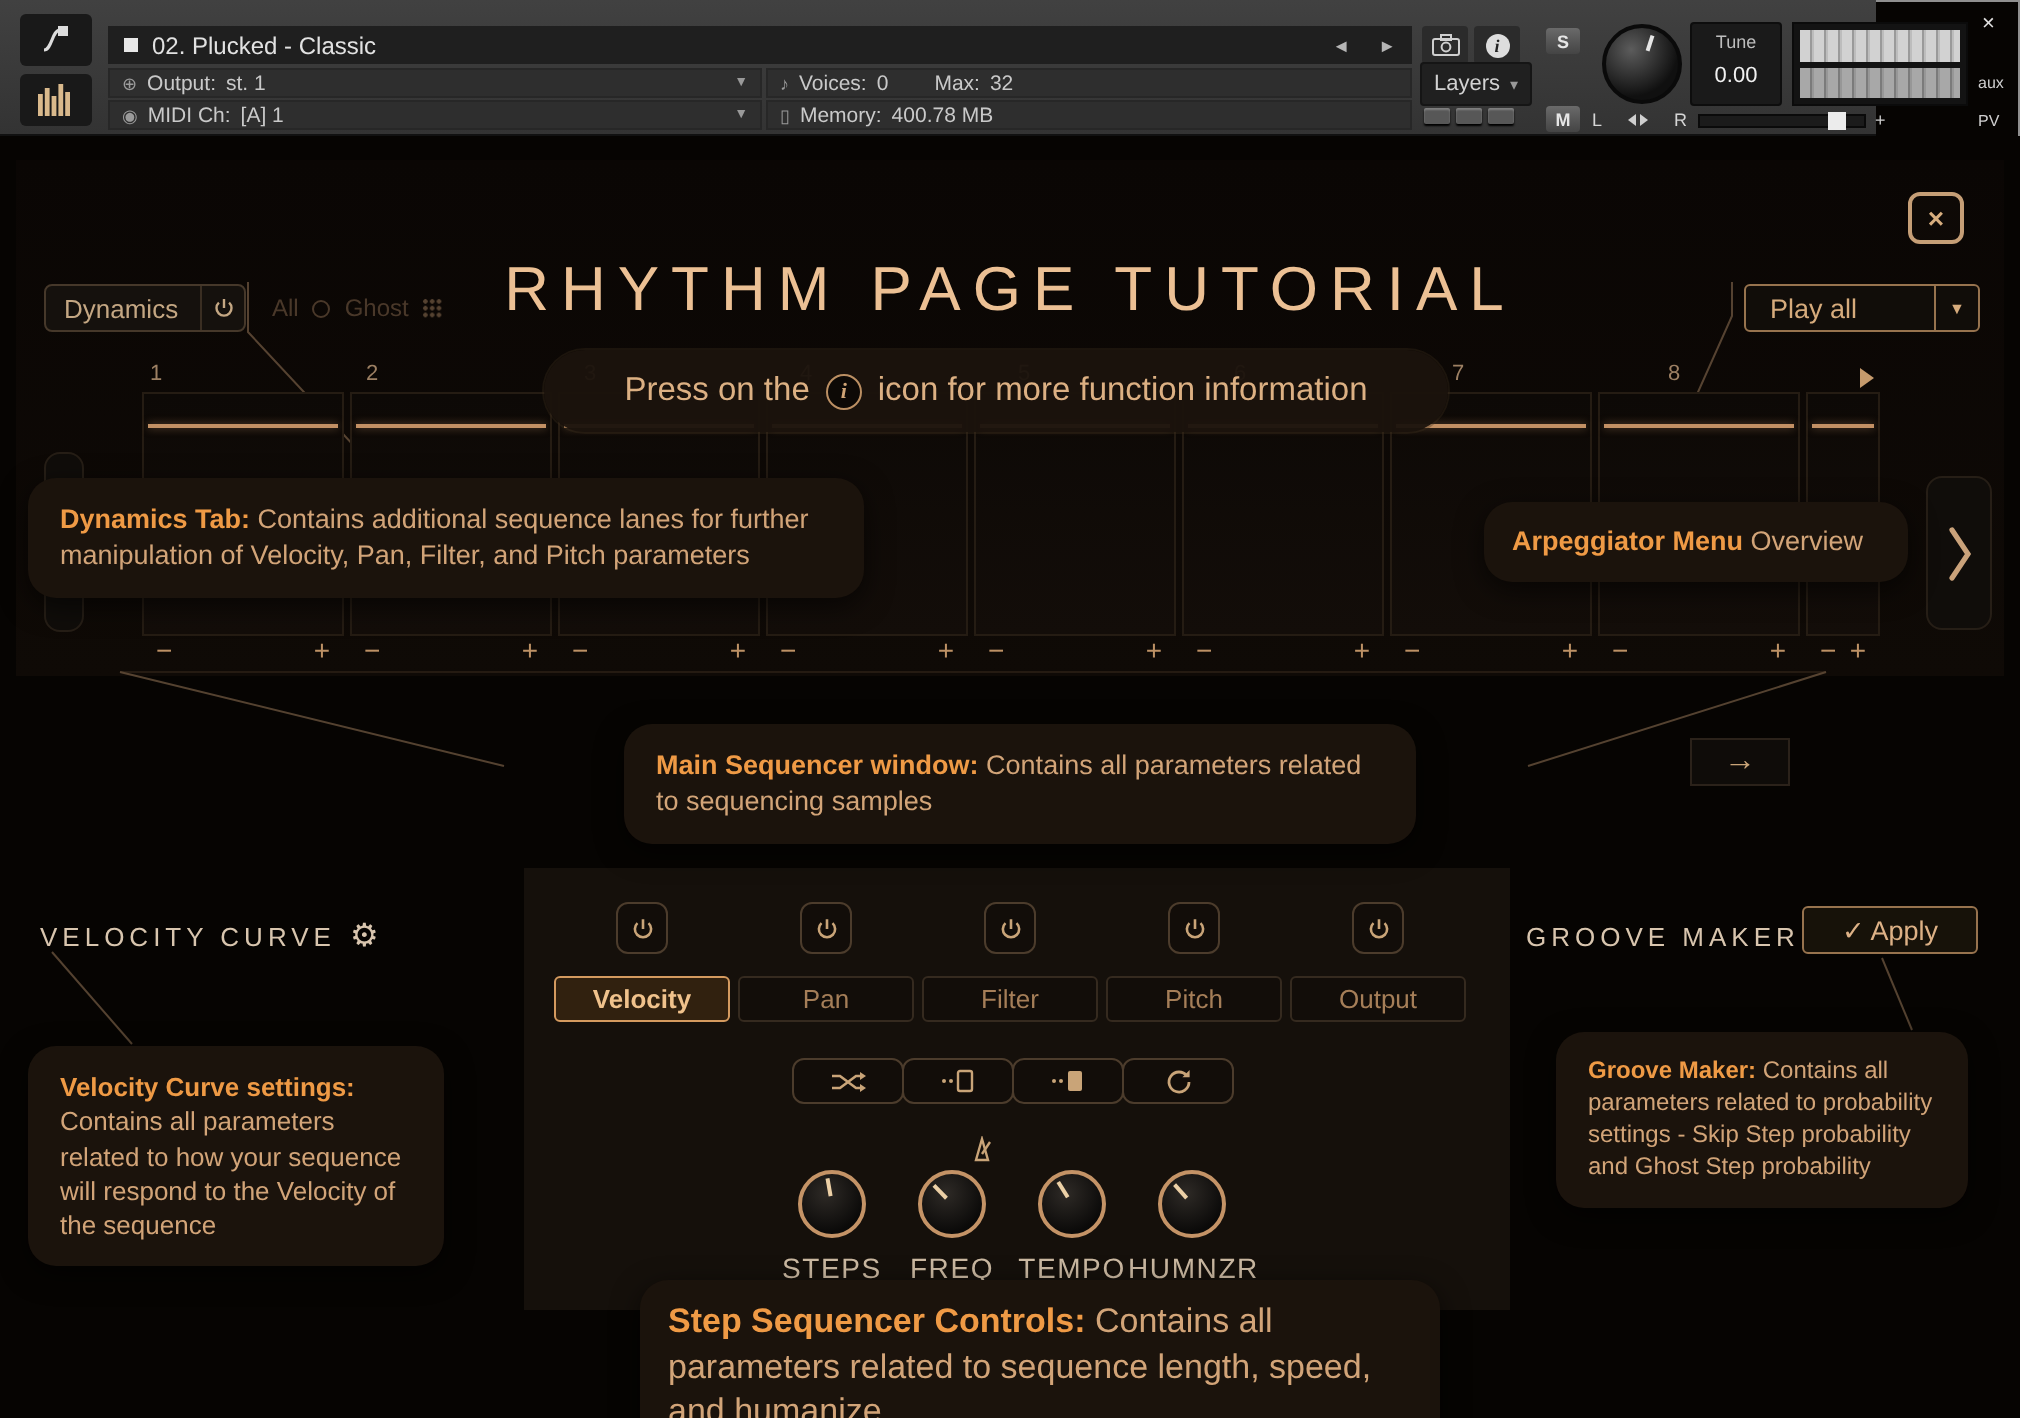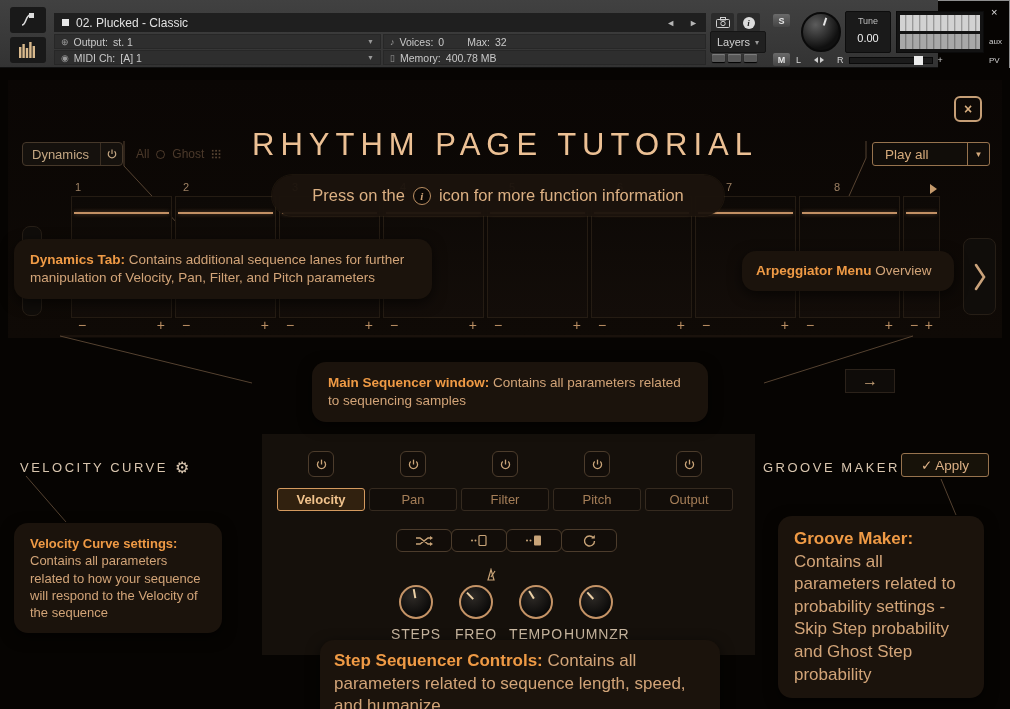--- a/index.html
+++ b/index.html
@@ -528,21 +528,21 @@
 
   <div class="seclabel" style="left:763px; top:458px;">
     <span>GROOVE MAKER</span>
     <span class="gear">⚙</span>
   </div>
   <div class="info" style="left:875px; top:438px;">i</div>
   <button class="applybtn">
     <span>✓</span>
     <span>Apply</span>
   </button>
-  <div class="ttip" style="left:778px; top:516px; width:206px; font-size:17px;">
+  <div class="ttip" style="left:778px; top:516px; width:206px; font-size:12px;">
     <span class="lead">Groove Maker:</span>
     <span>Contains all parameters related to probability settings - Skip Step probability and Ghost Step probability</span>
   </div>
 
   <div class="info" style="left:699px; top:622px;">i</div>
   <div class="ttip" style="left:320px; top:640px; width:400px; padding:10px 14px; font-size:17px;">
     <span class="lead">Step Sequencer Controls:</span>
     <span>Contains all parameters related to sequence length, speed, and humanize</span>
   </div>
 

